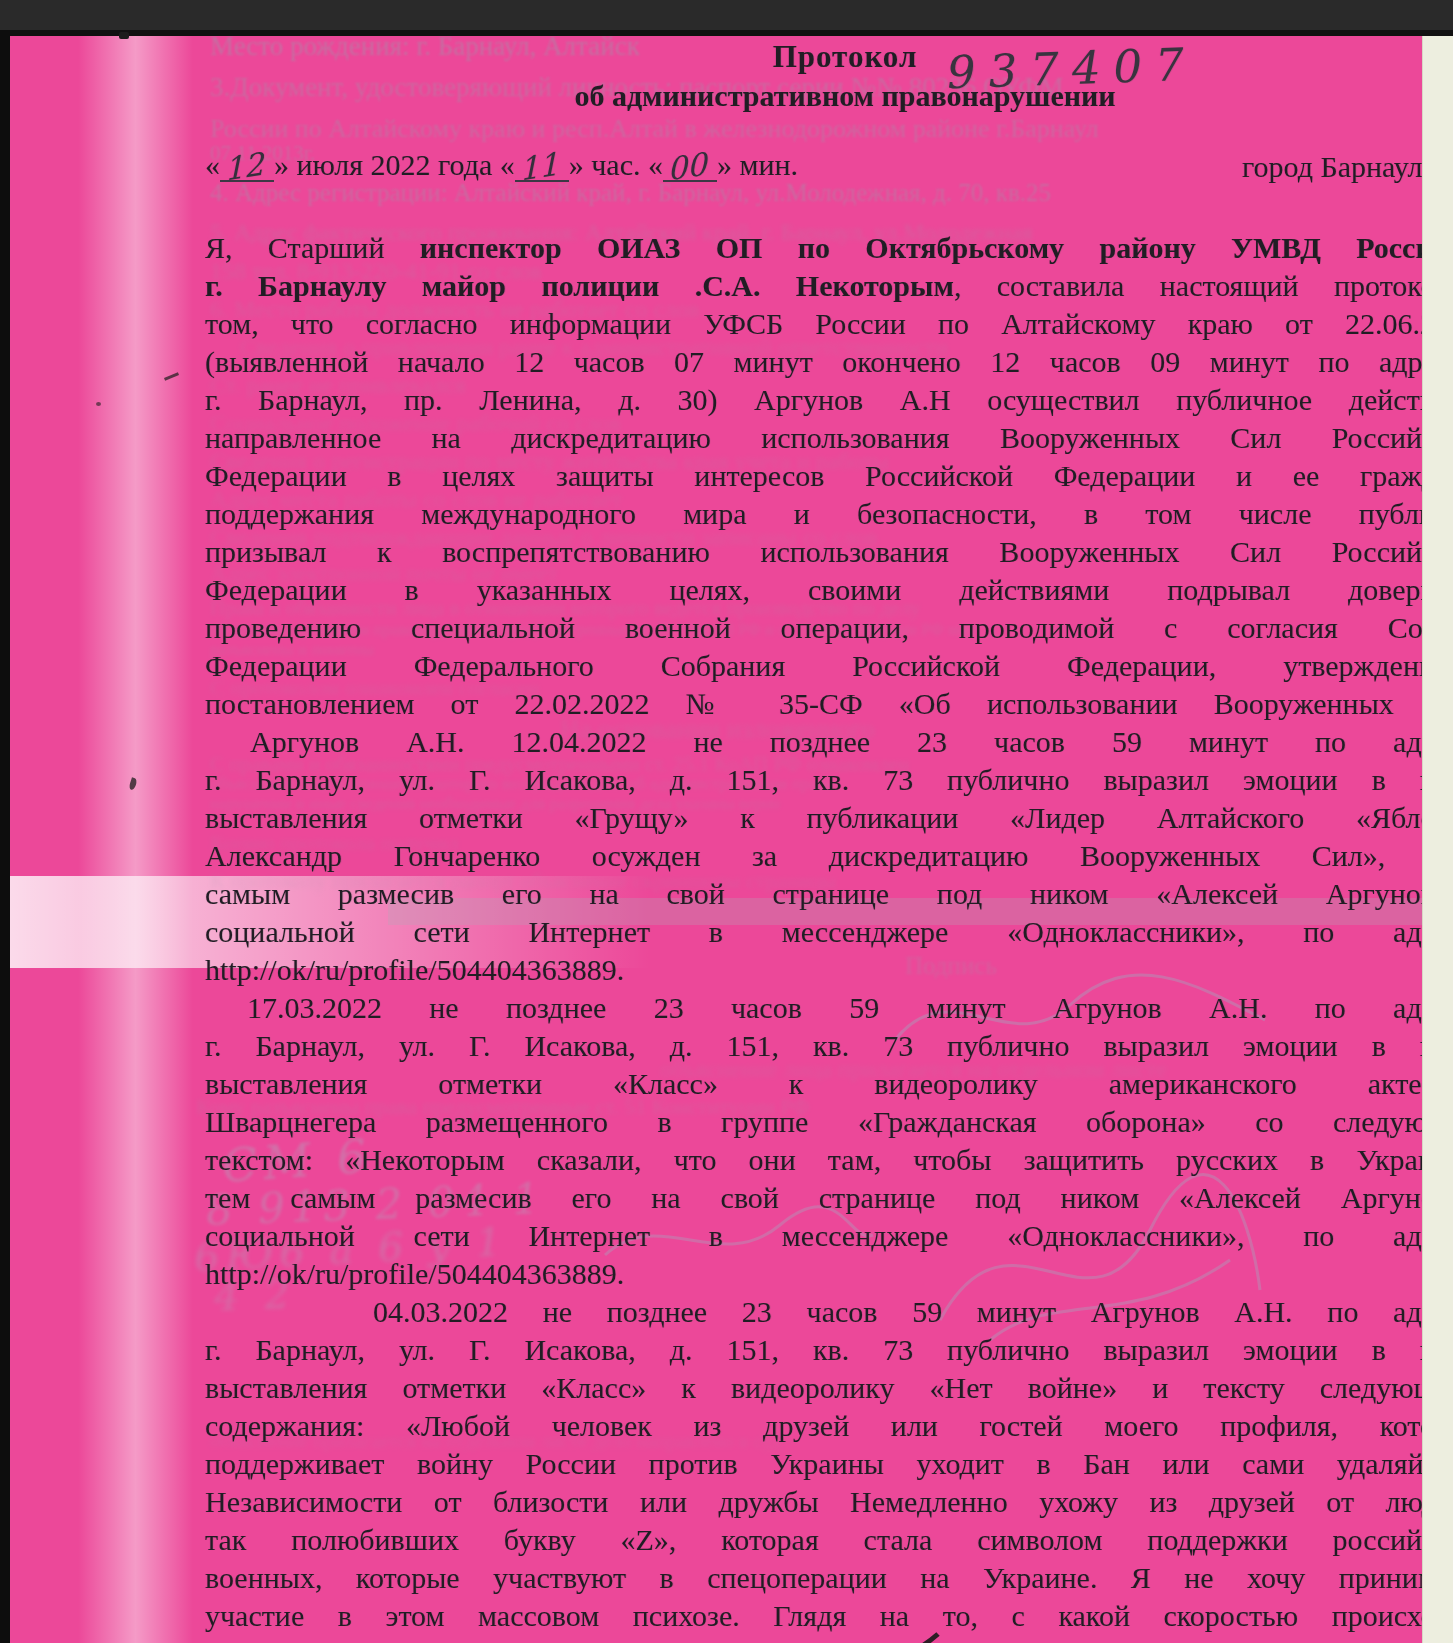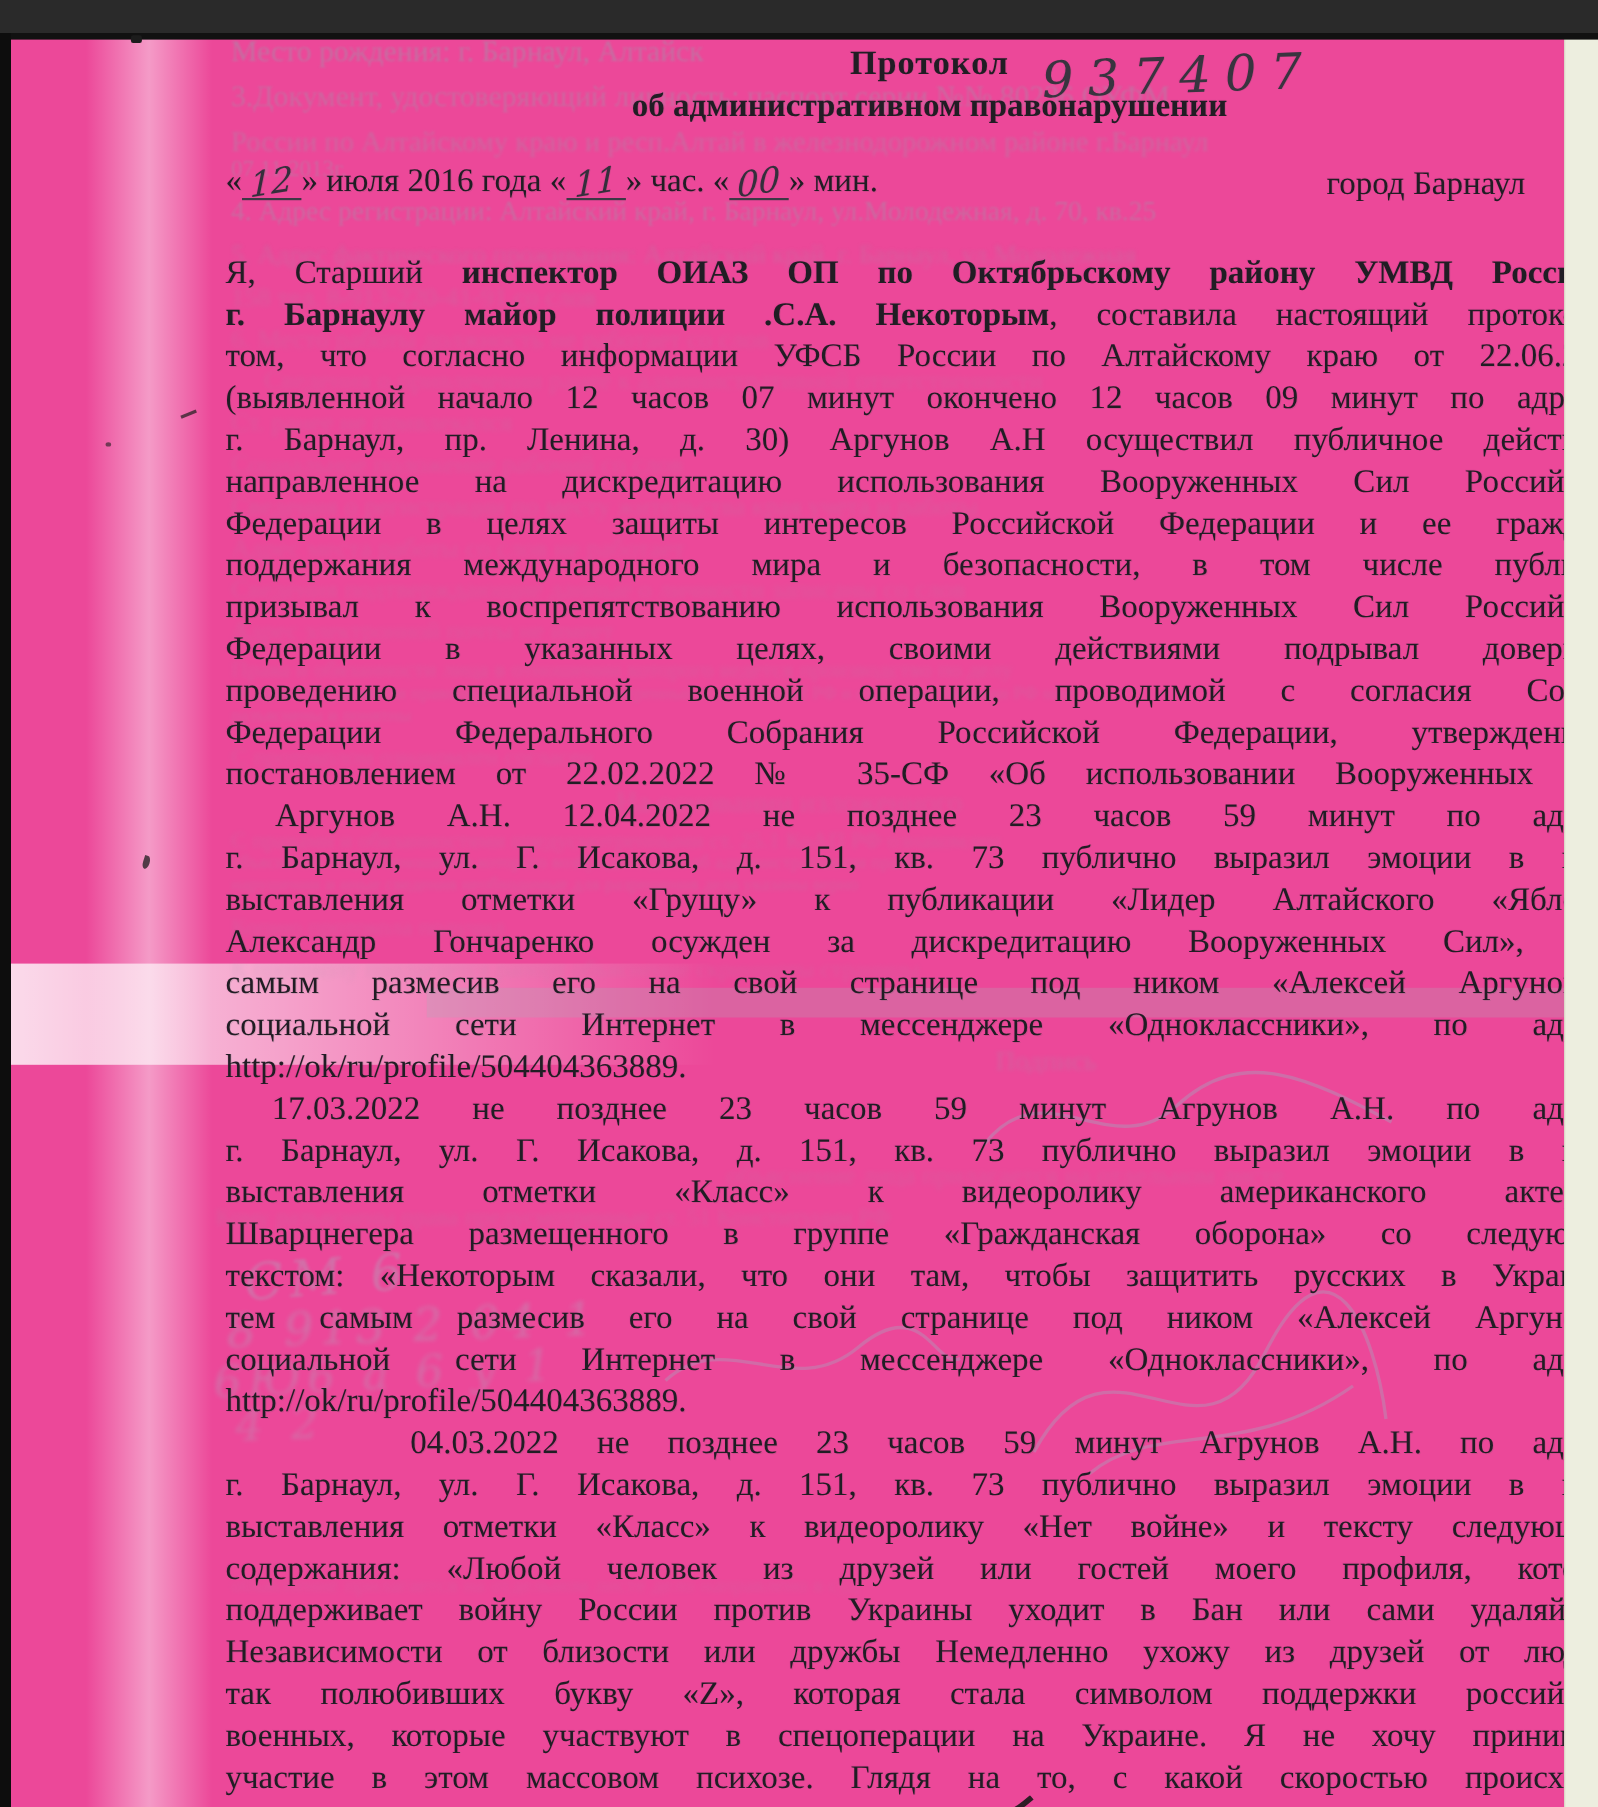--- a/index.html
+++ b/index.html
@@ -24,21 +24,21 @@
   .title{font-size:31px;font-weight:700;letter-spacing:1px;line-height:34px;}
   .subtitle{font-size:30px;font-weight:700;line-height:34px;margin-top:5px;}
   .protocol-number{position:absolute;left:742px;top:2px;font-size:45px;font-style:italic;
                    font-family:"DejaVu Serif",serif;letter-spacing:13px;transform:rotate(-2deg);
                    color:#39343f;font-weight:400;white-space:nowrap;}
   .date-row{position:absolute;left:205px;top:118px;font-size:30px;z-index:3;white-space:nowrap;}
   .blank{display:inline-block;min-width:54px;border-bottom:2px solid #3d3845;text-align:center;
          height:32px;vertical-align:bottom;}
   .hand{font-style:italic;font-family:"DejaVu Serif",serif;color:#352f3c;display:inline-block;
         transform:rotate(-9deg) skewX(-10deg);font-size:31px;}
-  .city{position:absolute;left:1206px;top:120px;font-size:30px;z-index:3;white-space:nowrap;}
+  .city{position:absolute;left:1242px;top:120px;font-size:30px;z-index:3;white-space:nowrap;}
   .body{position:absolute;left:205px;top:199px;width:1245px;z-index:3;}
   .line{height:38px;line-height:37px;font-size:30px;white-space:nowrap;
         text-align:justify;text-align-last:justify;text-justify:inter-word;}
   .line.left{text-align:left;text-align-last:left;}
   .line .b{font-weight:700;}
   .line .u{text-decoration-thickness:2.5px;text-underline-offset:6px;
            text-decoration-color:#2c3a2e;}
   
   .ghost{position:absolute;color:#9f93aa;z-index:2;white-space:nowrap;
          font-family:"Liberation Serif",serif;}
@@ -104,21 +104,21 @@
     <path d="M5,60 C60,10 120,80 180,30 S250,50 273,40" stroke="#ab9fbc" stroke-width="3" fill="none"></path>
   </svg>
 
   <div class="header typed">
     <div class="title">Протокол</div>
     <span class="protocol-number">937407</span>
     <div class="subtitle">об административном правонарушении</div>
   </div>
 
   <div class="date-row typed">
-    <span>«</span><span class="blank"><span class="hand">12</span></span><span>» июля  2016 года «</span><span class="blank"><span class="hand">11</span></span><span>» час. «</span><span class="blank"><span class="hand">00</span></span><span>» мин.</span>
+    <span>«</span><span class="blank"><span class="hand">12</span></span><span>» июля  2022 года «</span><span class="blank"><span class="hand">11</span></span><span>» час. «</span><span class="blank"><span class="hand">00</span></span><span>» мин.</span>
   </div>
   <div class="city typed">город Барнаул</div>
 
   <div class="body typed" id="doc-body">
       <div class="line"><span>Я, Старший </span><span class="b">инспектор ОИАЗ ОП по Октябрьскому району УМВД России</span></div>
       <div class="line"><span class="b">г. Барнаулу майор полиции .С.А. Некоторым</span><span>, составила настоящий протокол</span></div>
       <div class="line"><span>том, что согласно информации УФСБ России по Алтайскому краю от 22.06.20</span></div>
       <div class="line"><span>(выявленной начало 12 часов 07 минут окончено 12 часов 09 минут по адрес</span></div>
       <div class="line"><span>г. Барнаул, пр. Ленина, д. 30) Аргунов А.Н осуществил публичное действи</span></div>
       <div class="line"><span>направленное на дискредитацию использования Вооруженных Сил Российск</span></div>

